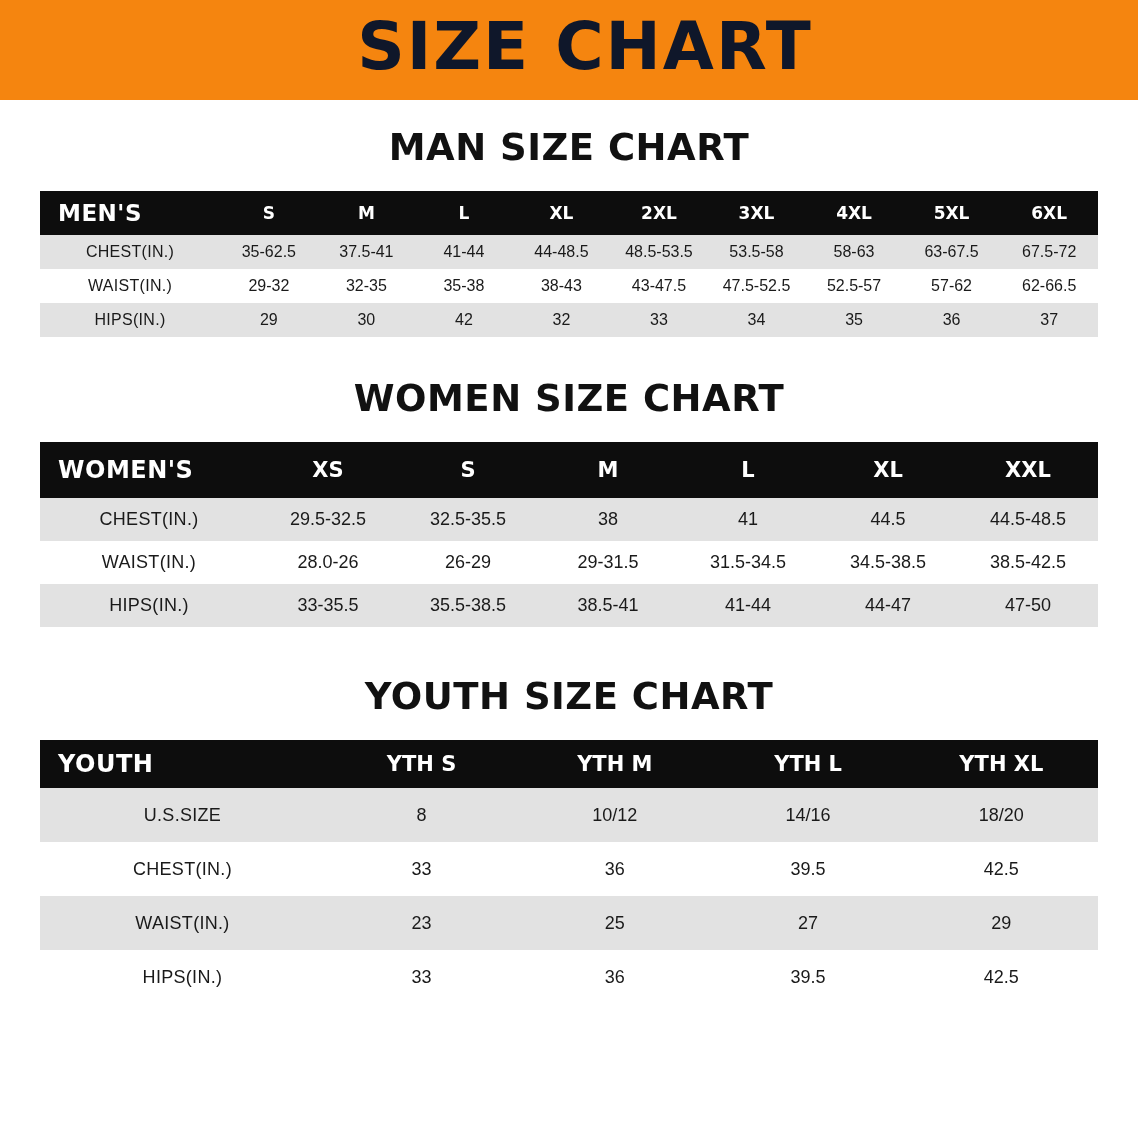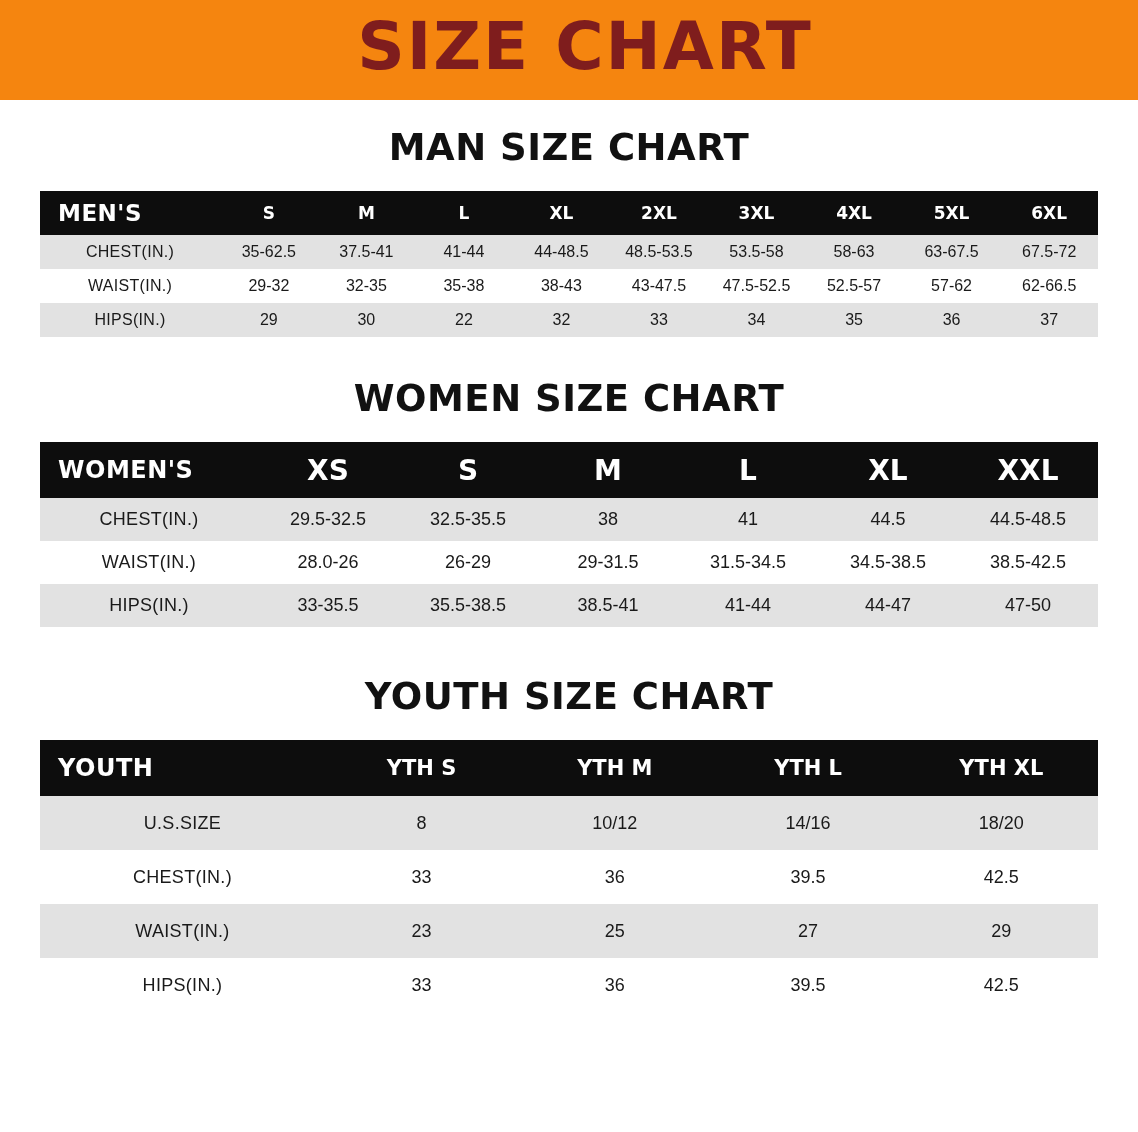--- a/index.html
+++ b/index.html
@@ -26,21 +26,21 @@
     background: #f5850f;
     display: flex;
     align-items: center;
     justify-content: center;
   }
   .banner-title {
     font-family: "DejaVu Sans", sans-serif;
     font-weight: bold;
     font-size: 66px;
     letter-spacing: 2px;
-    color: #7f1d1d;
+    color: #0f172a;
     line-height: 1;
     padding-bottom: 6px;
     margin-left: 32px;
   }
 
   
   .section-title {
     text-align: center;
     font-family: "DejaVu Sans", sans-serif;
     font-weight: bold;
@@ -73,25 +73,25 @@
   thead th.rowhead {
     text-align: left;
     padding-left: 18px;
   }
 
   
   table.men thead th { height: 44px; font-size: 17px; }
   table.men thead th.rowhead { font-size: 23px; letter-spacing: 0.5px; }
 
   
-  table.women thead th { height: 56px; font-size: 28px; }
+  table.women thead th { height: 56px; font-size: 21px; }
   table.women thead th.rowhead { font-size: 24px; letter-spacing: 0.5px; }
 
   
-  table.youth thead th { height: 56px; font-size: 21px; }
+  table.youth thead th { height: 48px; font-size: 21px; }
   table.youth thead th.rowhead { font-size: 24px; letter-spacing: 0.5px; }
 
   tbody td {
     text-align: center;
     color: #1a1a1a;
     font-family: "Liberation Sans", sans-serif;
     padding: 0;
   }
   tbody td.rowlabel {
     text-align: center;
@@ -168,21 +168,21 @@
         <td>43-47.5</td>
         <td>47.5-52.5</td>
         <td>52.5-57</td>
         <td>57-62</td>
         <td>62-66.5</td>
       </tr>
       <tr class="shade">
         <td class="rowlabel">HIPS(IN.)</td>
         <td>29</td>
         <td>30</td>
-        <td>22</td>
+        <td>42</td>
         <td>32</td>
         <td>33</td>
         <td>34</td>
         <td>35</td>
         <td>36</td>
         <td>37</td>
       </tr>
     </tbody>
   </table>
 

